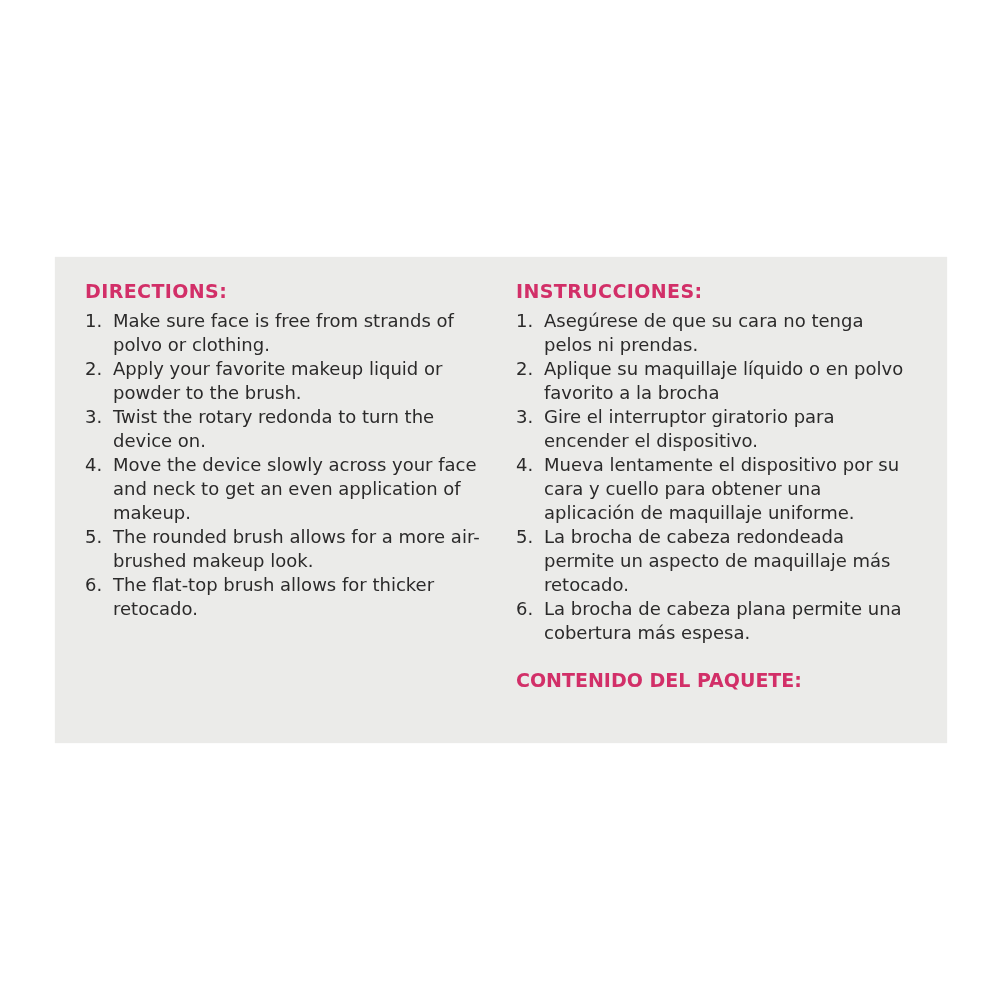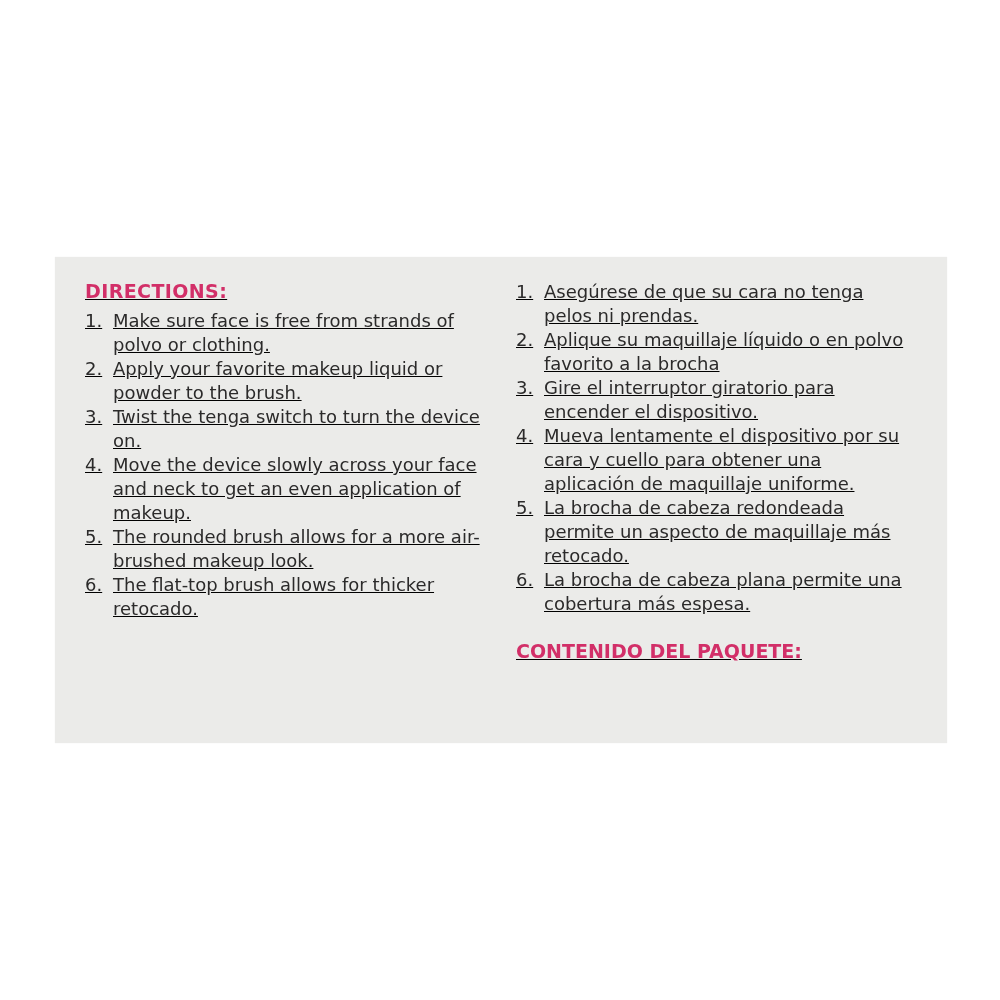--- a/index.html
+++ b/index.html
@@ -26,21 +26,20 @@
     background: #ebebe9;
     box-shadow: 0 0 1px rgba(0,0,0,0.08);
     box-sizing: border-box;
     padding: 23px 30px 0 30px;
     display: flex;
     gap: 30px;
   }
   .col {
     flex: 0 0 401px;
     max-width: 401px;
-    text-decoration: underline;
   }
   .heading {
     margin: 0 0 7px 0;
     font-size: 19px;
     font-weight: bold;
     letter-spacing: 0.4px;
     color: #d22f68;
   }
   .list {
     list-style: none;
@@ -89,38 +88,39 @@
         <li>
           <span class="num">1.</span>
           <span class="txt">Make sure face is free from strands of polvo or clothing.</span>
         </li>
         <li>
           <span class="num">2.</span>
           <span class="txt">Apply your favorite makeup liquid or powder to the brush.</span>
         </li>
         <li>
           <span class="num">3.</span>
-          <span class="txt">Twist the tenga switch to turn the device on.</span>
+          <span class="txt">Twist the rotary redonda to turn the device on.</span>
         </li>
         <li>
           <span class="num">4.</span>
           <span class="txt">Move the device slowly across your face and neck to get an even application of makeup.</span>
         </li>
         <li>
           <span class="num">5.</span>
           <span class="txt">The rounded brush allows for a more air-brushed makeup look.</span>
         </li>
         <li>
           <span class="num">6.</span>
           <span class="txt">The flat-top brush allows for thicker retocado.</span>
         </li>
       </ol>
     </div>
 
     <div class="col col-es">
+      <h2 class="heading">INSTRUCCIONES:</h2>
       <ol class="list">
         <li>
           <span class="num">1.</span>
           <span class="txt">Asegúrese de que su cara no tenga pelos ni prendas.</span>
         </li>
         <li>
           <span class="num">2.</span>
           <span class="txt">Aplique su maquillaje líquido o en polvo favorito a la brocha</span>
         </li>
         <li>

